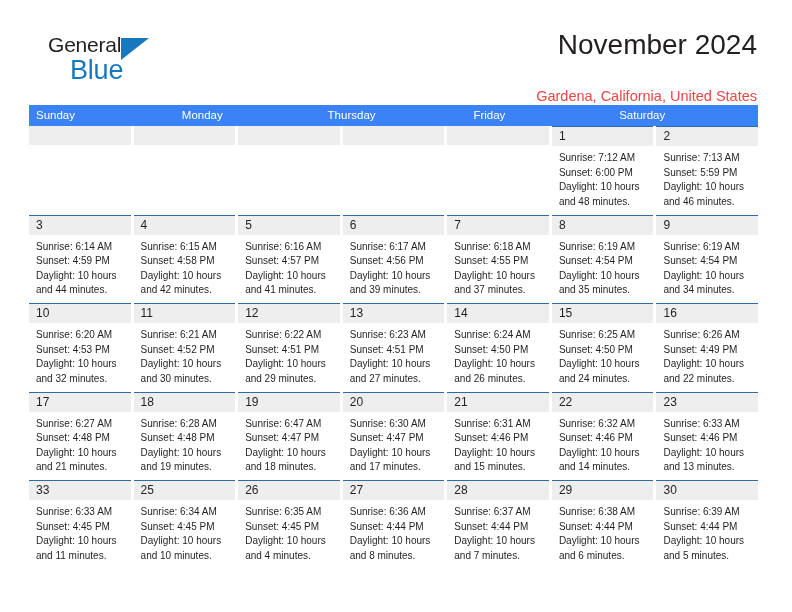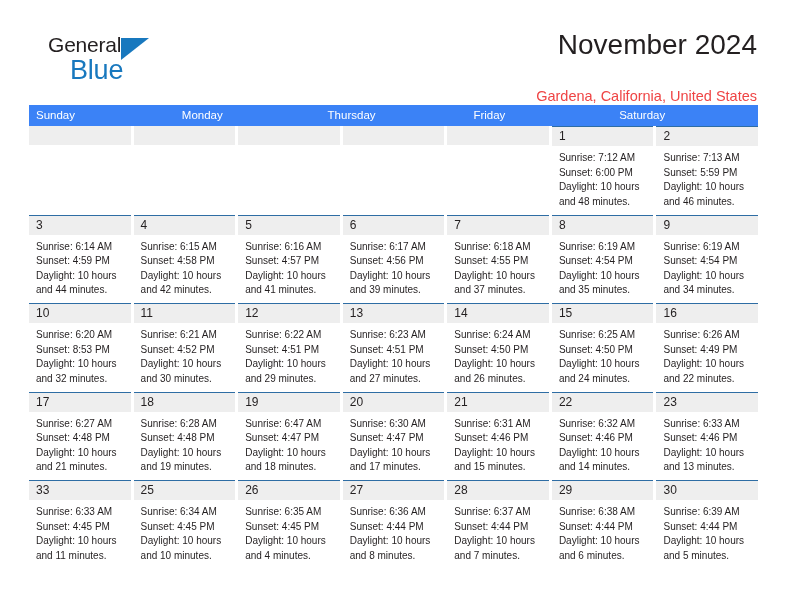--- a/index.html
+++ b/index.html
@@ -285,21 +285,21 @@
               <div>Daylight: 10 hours</div>
               <div>and 34 minutes.</div>
             </div>
           </div>
         </div>
         <div class="week-row">
           <div class="day-cell">
             <div class="day-num-band">10</div>
             <div class="day-info">
               <div>Sunrise: 6:20 AM</div>
-              <div>Sunset: 8:53 PM</div>
+              <div>Sunset: 4:53 PM</div>
               <div>Daylight: 10 hours</div>
               <div>and 32 minutes.</div>
             </div>
           </div>
           <div class="day-cell">
             <div class="day-num-band">11</div>
             <div class="day-info">
               <div>Sunrise: 6:21 AM</div>
               <div>Sunset: 4:52 PM</div>
               <div>Daylight: 10 hours</div>

